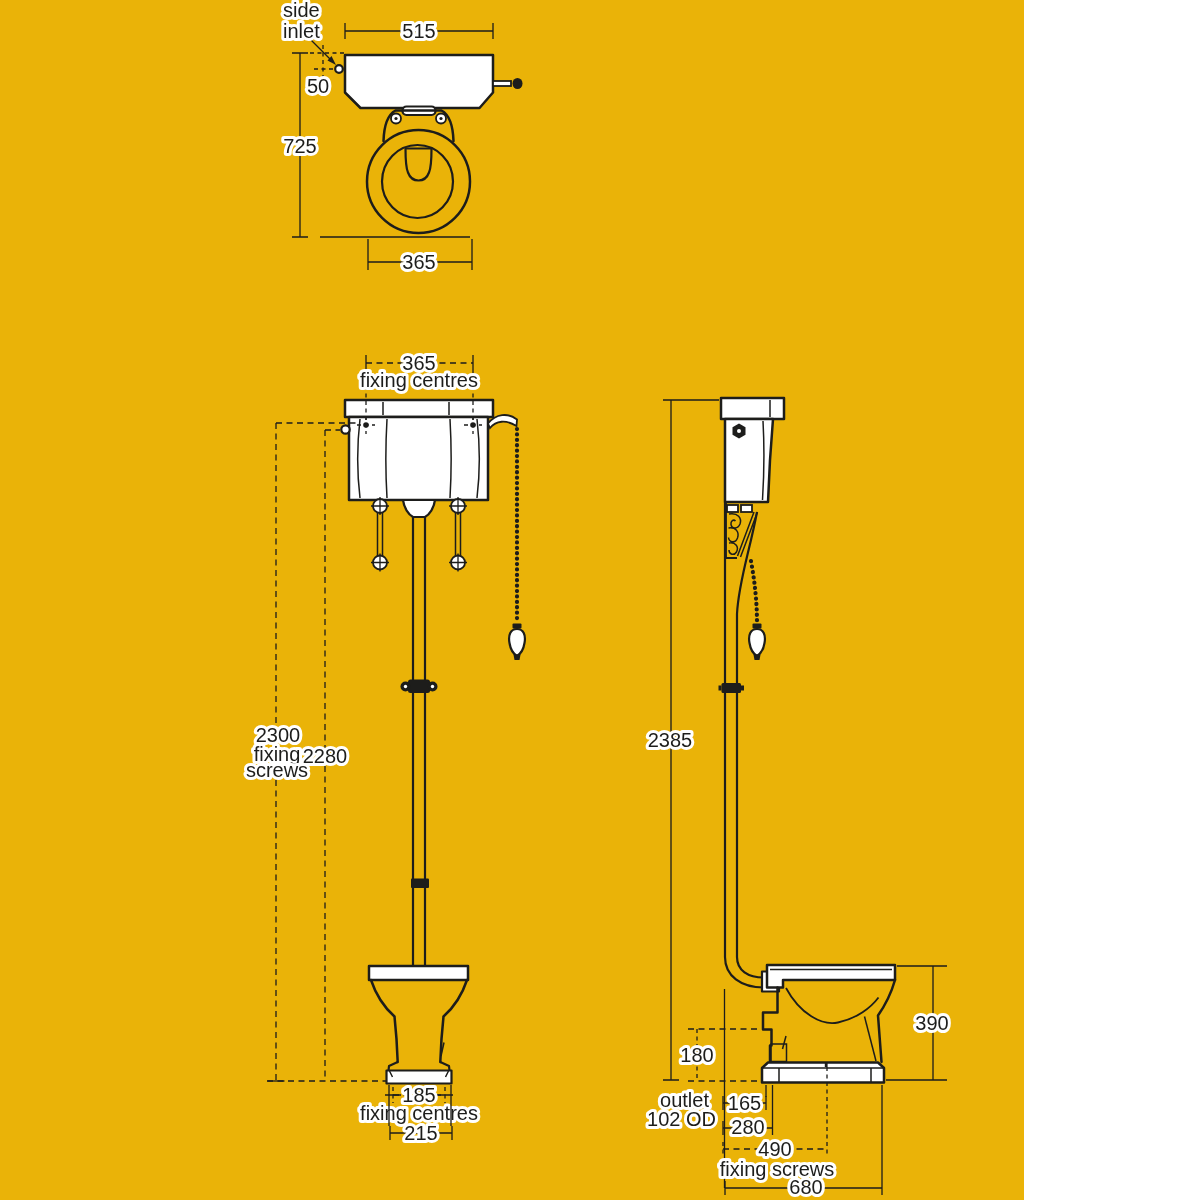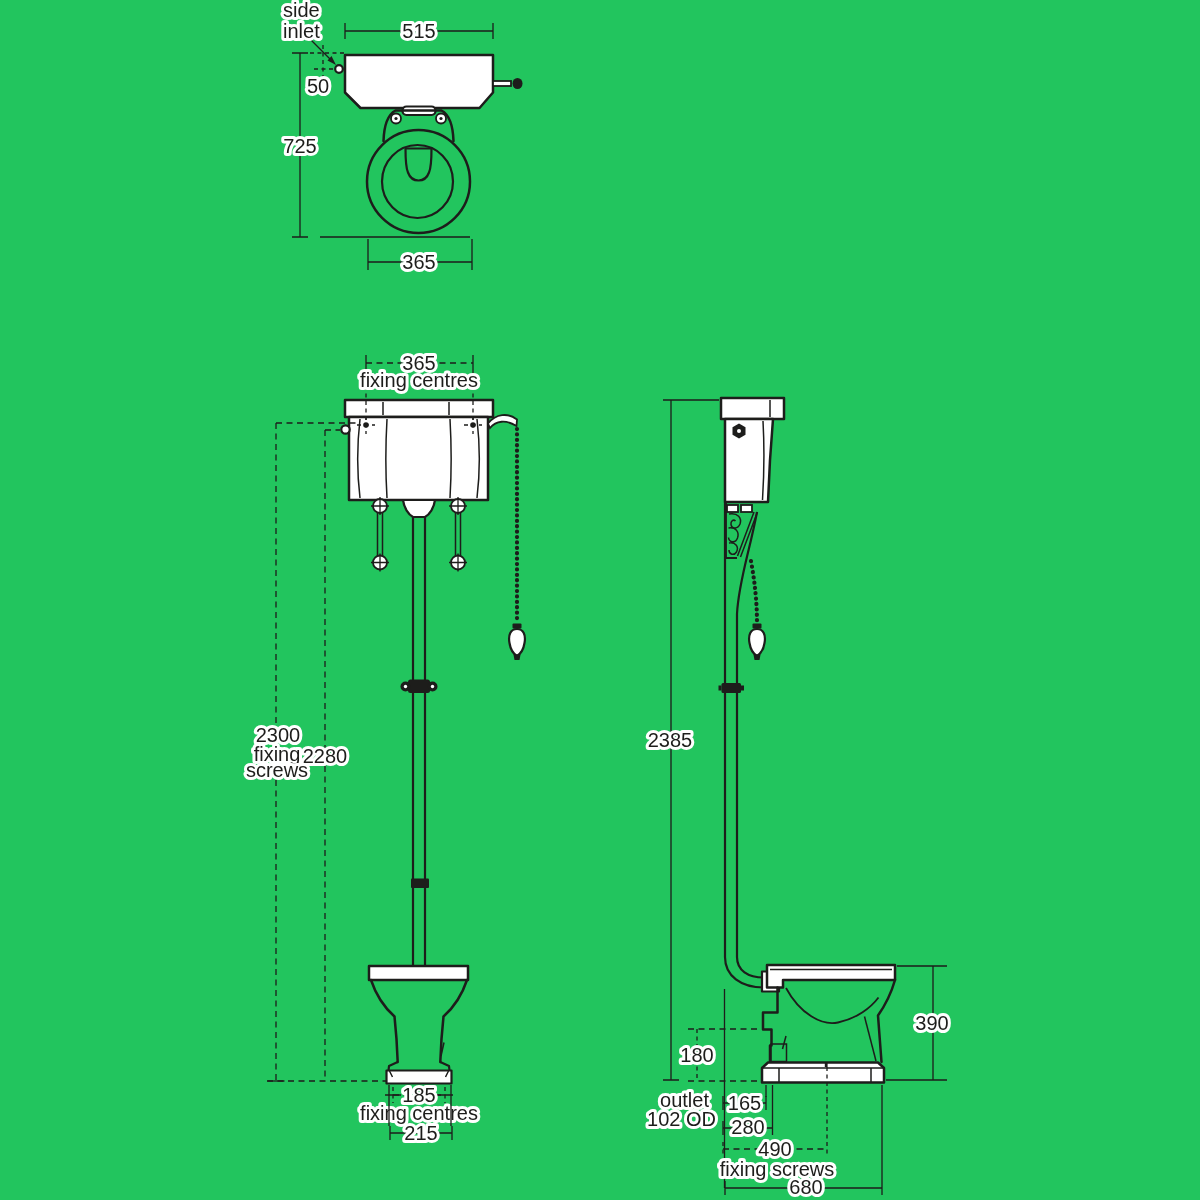--- a/index.html
+++ b/index.html
@@ -1,16 +1,16 @@
 <!DOCTYPE html>
 <html><head>
 <meta charset="utf-8">
 <style>
   html,body{margin:0;padding:0;background:#fff;}
-  .stage{width:1200px;height:1200px;background:#22c55e;position:relative;}
+  .stage{width:1024px;height:1200px;background:#eab308;position:relative;}
   svg{display:block;}
   .o25{fill:#fff;stroke:#1d1d1b;stroke-width:2.5;stroke-linejoin:round;}
   .s25{fill:none;stroke:#1d1d1b;stroke-width:2.5;stroke-linejoin:round;stroke-linecap:round;}
   .s22{fill:none;stroke:#1d1d1b;stroke-width:2.2;stroke-linejoin:round;}
   .f22{fill:#fff;stroke:#1d1d1b;stroke-width:2.2;stroke-linejoin:round;}
   .s18{fill:none;stroke:#1d1d1b;stroke-width:1.8;stroke-linejoin:round;}
   .f18{fill:#fff;stroke:#1d1d1b;stroke-width:1.8;}
   .s15{fill:none;stroke:#1d1d1b;stroke-width:1.5;}
   .dim{fill:none;stroke:#1d1d1b;stroke-width:1.3;}
   .dsh{fill:none;stroke:#1d1d1b;stroke-width:1.3;stroke-dasharray:6 4.5;}

